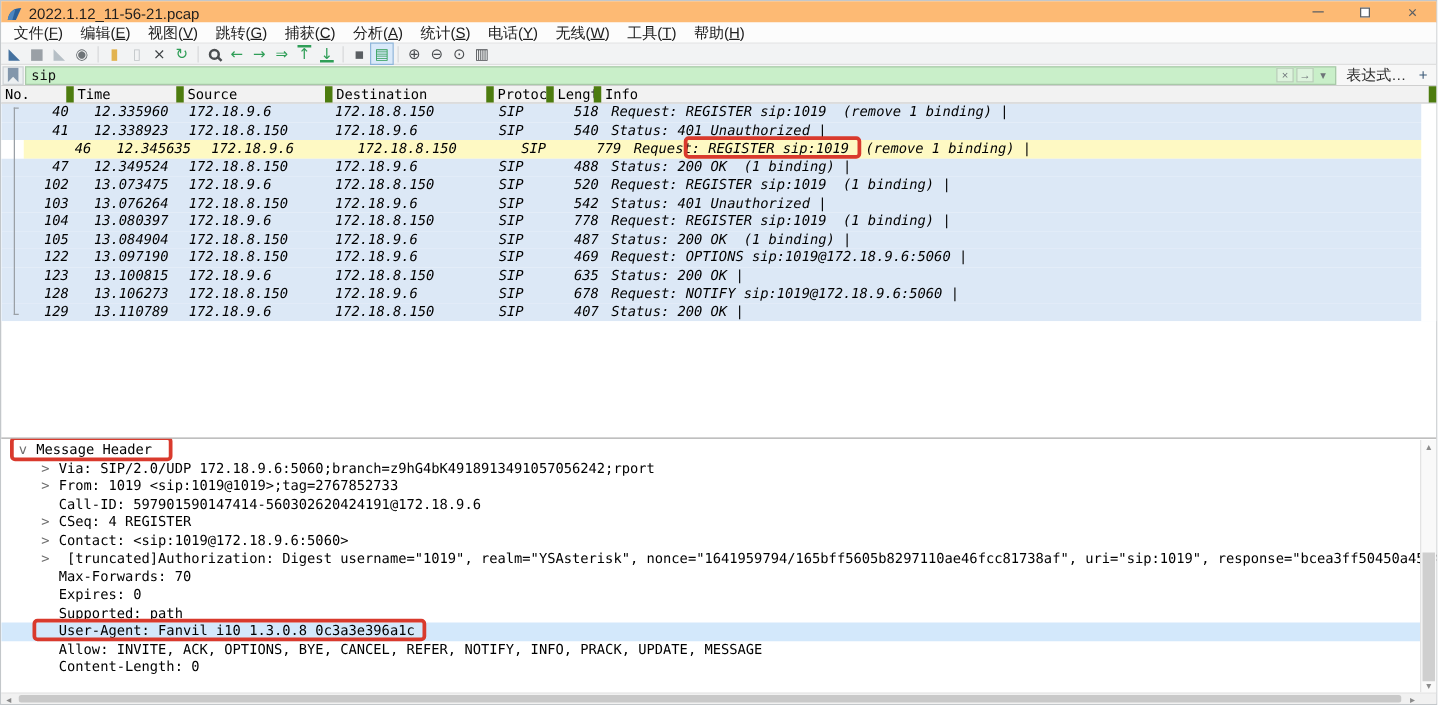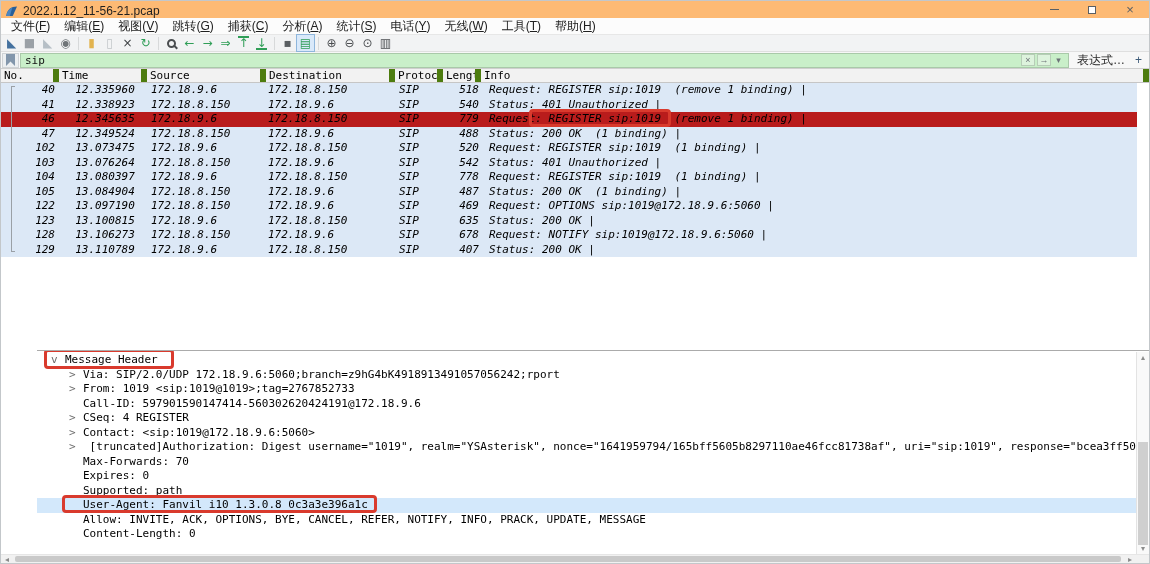--- a/index.html
+++ b/index.html
@@ -42,34 +42,34 @@
   .filter-ctl { width:14px; height:12px; display:flex; align-items:center; justify-content:center; font-size:9px; color:#6d7control:#6d7378; color:#6d7378; border:1px solid #b7cdb7; background:#ddf3dd; margin-left:2px; }
   .filter-caret { border:none; background:none; width:11px; }
   .expr-btn { font-size:12px; color:#2b2b2b; padding:0 8px; white-space:nowrap; }
   .plus-btn { font-size:12px; color:#3c5a78; padding:0 7px 0 2px; }
 
   
   .colheader { height:14px; display:grid; grid-template-columns:58px 88px 119px 129px 48px 38px auto; background:#f2f2f2; border-bottom:1px solid #c6c6c6; font-family:"DejaVu Sans Mono","Liberation Mono",monospace; font-size:11px; color:#000; }
   .colheader div { border-right:6px solid #4d7c0f; padding:0 0 0 3px; line-height:13px; overflow:hidden; white-space:pre; }
   .plist { position:relative; height:174px; background:#fff; overflow:hidden; }
   .prow { height:14.5px; display:grid; grid-template-columns:58px 88px 119px 129px 48px 38px auto; font-family:"DejaVu Sans Mono","Liberation Mono",monospace; font-size:11px; line-height:14.5px; background:#dce8f6; color:#000;font-style:italic; }
-  .prow.sel { background:#b91c1c; }
+  .prow.sel { background:#fef9c3;margin-left:18px; }
   .prow div { overflow:visible; white-space:pre; }
   .c-no { text-align:right; padding-right:4px; }
   .c-time { padding-left:4px;text-align:center; }
   .c-src { padding-left:4px; }
   .c-dst { padding-left:2px; }
   .c-proto { padding-left:4px; }
   .c-len { text-align:right; padding-right:2px; }
   .c-info { padding-left:8px; position:relative; }
   .bracket { position:absolute; left:10px; top:3px; width:4px; height:166px; border-left:1px solid #9aa0a6; border-top:1px solid #9aa0a6; border-bottom:1px solid #9aa0a6; pointer-events:none; }
   .list-gutter { position:absolute; right:0; top:0; bottom:0; width:12px; background:#fff; }
 
   
-  .detail-pane { position:absolute; left:0; right:0; top:349px; height:204px; border-top:1px solid #ababab; background:#fff; overflow:hidden; padding-top:2px;margin-left:36px; }
+  .detail-pane { position:absolute; left:0; right:0; top:349px; height:204px; border-top:1px solid #ababab; background:#fff; overflow:hidden; padding-top:2px; }
   .dline { height:14.5px; line-height:14.5px; font-family:"DejaVu Sans Mono","Liberation Mono",monospace; font-size:11px; white-space:pre; color:#000; }
   .dline.sel { background:#d3e8fb; }
   .d0 { padding-left:14px; }
   .d1 { padding-left:32px; }
   .darrow { display:inline-block; width:14px; color:#6e6e6e; }
   .rel { position:relative; }
 
   
   .ann { position:relative; }
   .ann::after { content:""; position:absolute; border:3px solid #d93a2d; border-radius:4px; pointer-events:none; }

